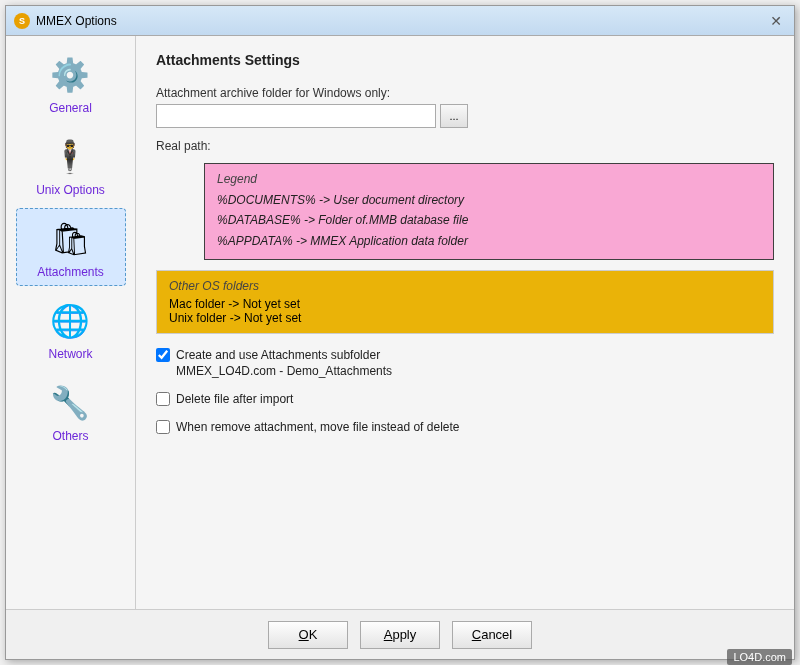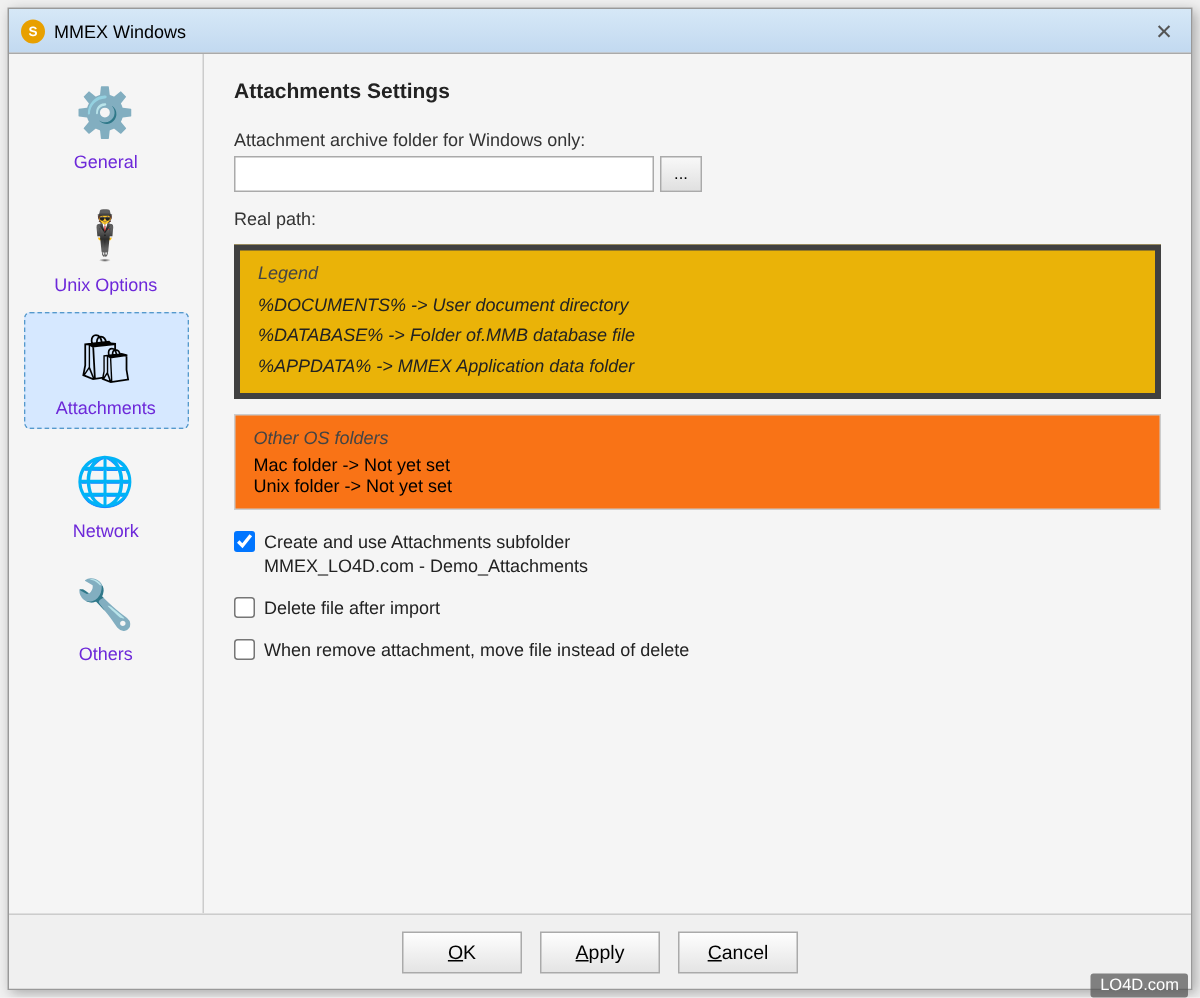--- a/index.html
+++ b/index.html
@@ -147,38 +147,39 @@
       font-size: 11px;
       display: flex;
       align-items: center;
       justify-content: center;
     }
     .real-path-label {
       font-size: 12px;
       color: #333;
     }
     .legend-box {
-      border: 4px solid #404040;
-      background: #eab308;
+      border: 1px solid #404040;
+      background: #f9a8d4;
       padding: 8px 12px;
       font-size: 12px;
+      margin-left: 48px;
     }
     .legend-title {
       font-style: italic;
       margin-bottom: 4px;
       color: #444;
     }
     .legend-item {
       color: #222;
       line-height: 1.7;
       font-style: italic;
     }
     .os-folders-box {
       border: 1px solid #ccc;
-      background: #f97316;
+      background: #eab308;
       padding: 8px 12px;
       font-size: 12px;
     }
     .os-folders-title {
       font-style: italic;
       margin-bottom: 4px;
       color: #444;
     }
     .checkbox-row {
       display: flex;
@@ -241,21 +242,21 @@
     .icon-network { font-size: 32px; }
     .icon-others { font-size: 32px; }
   </style>
 </head>
 <body>
 
 <div class="window">
 
   <div class="title-bar">
     <div class="title-bar-icon">S</div>
-    <span class="title-bar-text">MMEX Windows</span>
+    <span class="title-bar-text">MMEX Options</span>
     <div class="title-bar-close">✕</div>
   </div>
 
   <div class="main-content">
 
     <div class="sidebar">
 
       <div class="sidebar-item">
         <div class="sidebar-item-icon icon-general">⚙️</div>
         <span class="sidebar-item-label">General</span>

